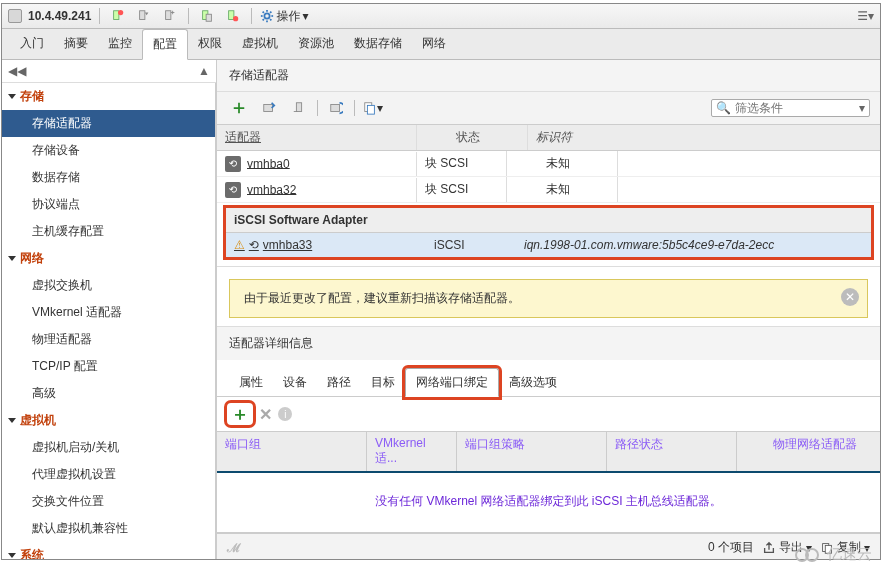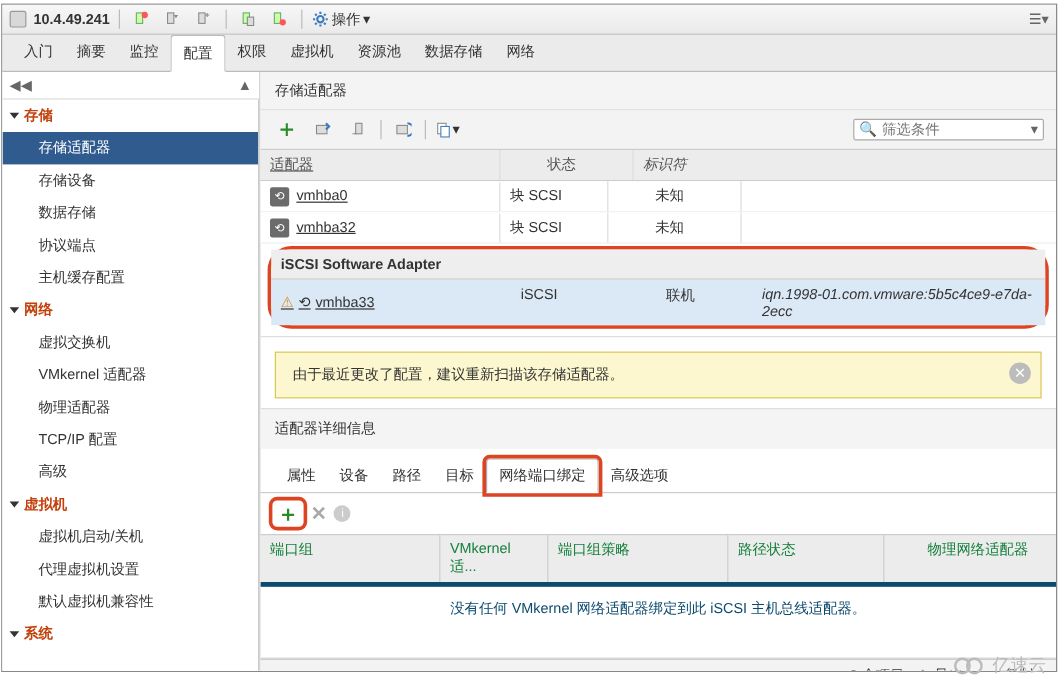--- a/index.html
+++ b/index.html
@@ -32,44 +32,44 @@
 .toolbar-row .filter-box { margin-left:auto; display:flex; align-items:center; border:1px solid #aaa; border-radius:2px; background:#fff; padding:1px 4px; gap:4px; }
 .toolbar-row .filter-box input { border:none; outline:none; width:120px; font-size:12px; }
 .toolbar-row .filter-box .dd { color:#666; }
 .grid-header, .grid-row { display:flex; align-items:center; font-size:12px; }
 .grid-header { background:#ececec; border-bottom:1px solid #ccc; color:#555; }
 .grid-header > div, .grid-row > div { padding:4px 8px; border-right:1px solid #ddd; overflow:hidden; white-space:nowrap; text-overflow:ellipsis; }
 .grid-header > div:last-child, .grid-row > div:last-child { border-right:none; }
 .col-adapter { width:200px;text-decoration:underline; } .col-type { width:90px; } .col-status { width:80px;margin-left:31px; } .col-id { flex:1;font-style:italic; }
 .grid-row { background:#fff; border-bottom:1px solid #eee; }
 .grid-row .adapter-icon { display:inline-flex; align-items:center; justify-content:center; width:16px; height:16px; background:#6b6b6b; color:#fff; font-size:10px; border-radius:2px; margin-right:6px; }
-.iscsi-section { border:3px solid #d42; border-radius:20px; margin:2px 6px 6px 6px; }
+.iscsi-section { border:3px solid #d42; border-radius:0; margin:2px 6px 6px 6px; }
 .iscsi-header { padding:5px 8px; font-weight:bold; background:#eee; border-bottom:1px solid #ccc; position:relative; }
 .iscsi-row { display:flex; background:#dbe8f6; }
 .iscsi-row > div { padding:5px 8px; }
 .iscsi-row .col-adapter { display:flex; align-items:center; gap:4px; }
 .warn-icon { color:#d78c0f; }
 .dots-bar { height:8px; background-image:radial-gradient(#bbb 1px, transparent 1px); background-size:6px 6px; background-position:center; border-top:1px solid #ddd; }
 .notice-box { margin:12px 12px 8px 12px; border:1px solid #d9c75c; background:#fdf7cf; padding:10px 30px 10px 14px; position:relative; }
 .notice-box .close { position:absolute; right:8px; top:8px; width:18px; height:18px; border-radius:50%; background:#bcbcbc; color:#fff; display:flex; align-items:center; justify-content:center; cursor:pointer; }
 .detail-title { padding:8px 12px; color:#333; border-top:1px solid #ddd; background:#f4f4f4; }
 .detail-tabs { display:flex; gap:0; padding:8px 12px 0 12px; border-bottom:1px solid #ccc; align-items:flex-end; }
 .detail-tabs .dtab { padding:5px 10px; color:#333; cursor:pointer; }
 .detail-tabs .dtab.active { outline:3px solid #d42; border:1px solid #aaa; border-bottom:1px solid #fff; border-radius:3px 3px 0 0; background:#fff; margin-bottom:-1px; }
 .bind-toolbar { display:flex; align-items:center; gap:6px; padding:6px 10px; }
 .bind-toolbar .add-btn { width:26px; height:22px; display:flex; align-items:center; justify-content:center; outline:3px solid #d42; border-radius:4px; cursor:pointer; }
 .bind-toolbar .plus { color:#2a8a2a; font-size:18px; font-weight:bold; }
 .bind-toolbar .remove { color:#aaa; font-size:16px; font-weight:bold; }
 .bind-toolbar .info { width:14px; height:14px; border-radius:50%; background:#ccc; color:#fff; display:flex; align-items:center; justify-content:center; font-size:10px; }
 .bind-header, .bind-body { display:flex; }
-.bind-header { background:#ececec; border-top:1px solid #ccc; border-bottom:4px solid #0c4a6e; color:#15803d; }
+.bind-header { background:#ececec; border-top:1px solid #ccc; border-bottom:2px solid #0c4a6e; color:#8b5cf6; }
 .bind-header > div { padding:4px 8px; border-right:1px solid #ccc; }
 .bind-header > div:last-child { border-right:none;margin-left:28px; }
 .bcol1{width:150px}.bcol2{width:90px}.bcol3{width:150px}.bcol4{width:130px}.bcol5{flex:1}
-.bind-empty { padding:10px; text-align:center; color:#0c4a6e; border-bottom:1px solid #ccc; min-height:60px; }
+.bind-empty { padding:20px; text-align:center; color:#6d28d9; border-bottom:1px solid #ccc; min-height:60px; }
 .footer-bar { display:flex; align-items:center; gap:8px; padding:5px 10px; border-top:1px solid #ccc; background:#f3f3f3; }
 .footer-bar .m-icon { color:#bbb; font-weight:bold; letter-spacing:-1px; }
 .footer-bar .spacer { flex:1; }
 .footer-bar .export, .footer-bar .copy { display:flex; align-items:center; gap:3px; color:#333; cursor:pointer; }
 .watermark { position:absolute; right:10px; bottom:6px; color:#bbb; font-size:15px; display:flex; align-items:center; gap:4px; }
 .watermark .logo { position:relative; width:28px; height:18px; }
 .watermark .c1,.watermark .c2 { position:absolute; border:2px solid #bbb; border-radius:50%; }
 .watermark .c1 { width:14px; height:14px; left:0; top:2px; }
 .watermark .c2 { width:14px; height:14px; left:10px; top:2px; }
 </style>
@@ -172,20 +172,21 @@
         <div class="side-item">物理适配器</div>
         <div class="side-item">TCP/IP 配置</div>
         <div class="side-item">高级</div>
 
         <div class="side-group">
             <span class="tri"></span>
             <span>虚拟机</span>
           </div>
         <div class="side-item">虚拟机启动/关机</div>
         <div class="side-item">代理虚拟机设置</div>
+        <div class="side-item">交换文件位置</div>
         <div class="side-item">默认虚拟机兼容性</div>
 
         <div class="side-group">
             <span class="tri"></span>
             <span>系统</span>
           </div>
 
       </div>
     </div>
 
@@ -249,21 +250,20 @@
 
       <div class="iscsi-section">
         <div class="iscsi-header">iSCSI Software Adapter</div>
         <div class="iscsi-row">
           <div class="col-adapter">
             <span class="warn-icon">⚠</span>
             <span class="adapter-icon">⟲</span>
             <span>vmhba33</span>
           </div>
           <div class="col-type">iSCSI</div>
-          <div class="col-status">联机</div>
           <div class="col-id">iqn.1998-01.com.vmware:5b5c4ce9-e7da-2ecc</div>
         </div>
       </div>
 
       <div class="dots-bar"></div>
 
       <div class="notice-box">
         <span>由于最近更改了配置，建议重新扫描该存储适配器。</span>
         <span class="close">✕</span>
       </div>

